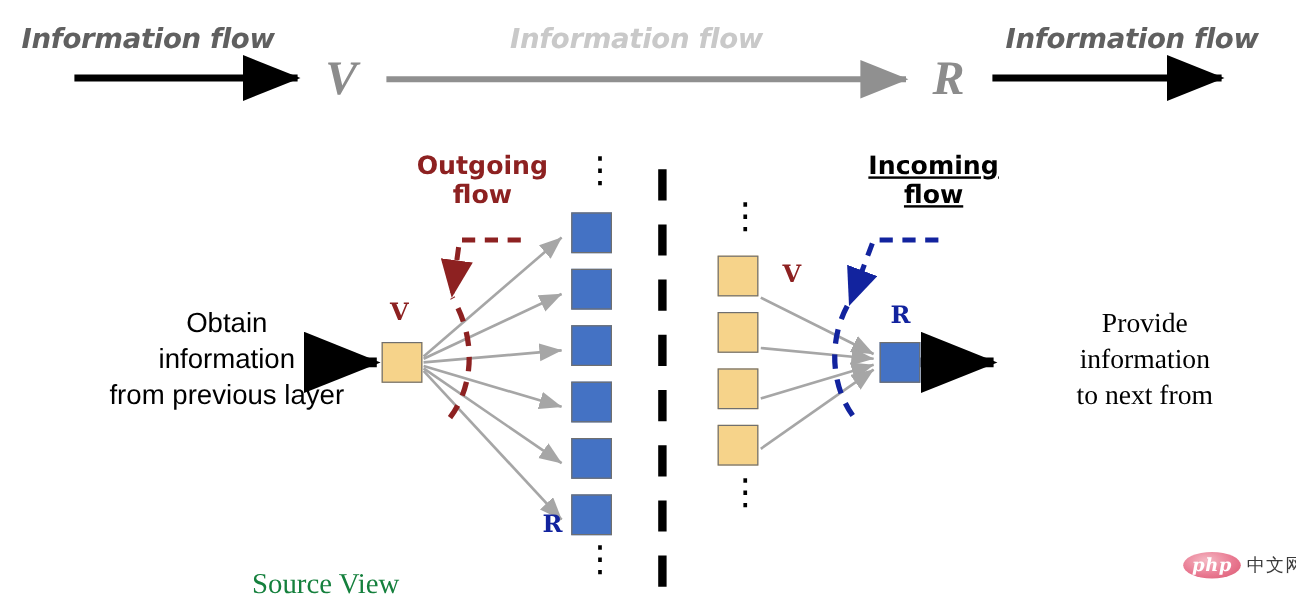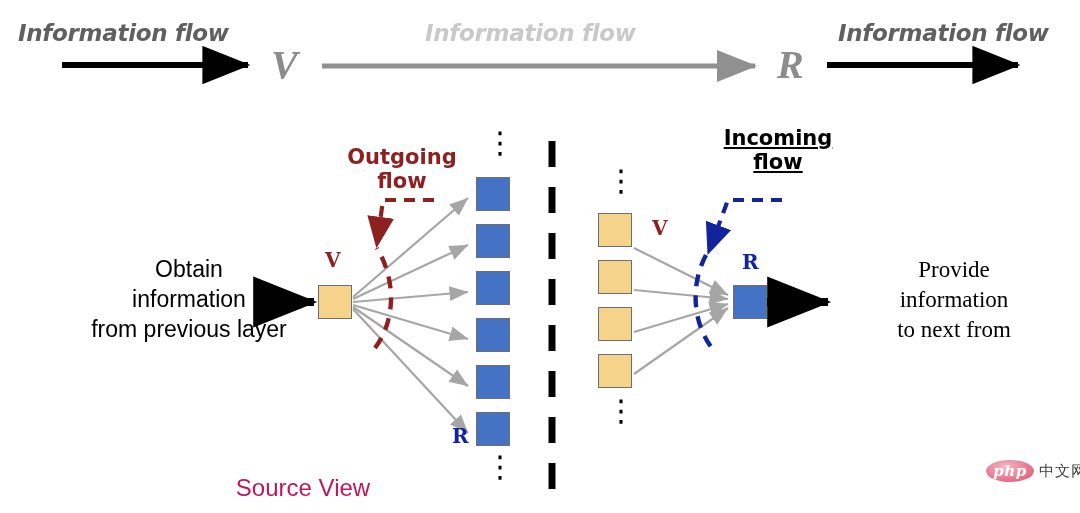--- a/index.html
+++ b/index.html
@@ -51,37 +51,36 @@
   
   .body-text {
     font-family: "Liberation Sans", sans-serif;
     font-size: 23px;
     color: #000000;
     line-height: 1.30;
     text-align: center;
     white-space: nowrap;
   }
   .view-caption {
-    font-family: Liberation Sans, sans-serif;
+    font-family: Liberation Serif, serif;
     font-size: 24px;
-    color: #be185d;
-    white-space: nowrap;
-    text-align: center;
+    color: #15803d;
+    white-space: nowrap;
   }
 
   
   .callout {
     font-family: "DejaVu Sans", sans-serif;
     font-weight: bold;
     font-size: 21px;
     line-height: 1.12;
     text-align: center;
     white-space: nowrap;
   }
-  .callout-out { color: #8d2121; margin-top: 19px; }
+  .callout-out { color: #8d2121; }
   .callout-in  { color: #000000; text-decoration: underline; }
 
   
   .tag {
     font-family: "DejaVu Serif", serif;
     font-weight: bold;
     font-size: 20px;
     line-height: 1;
     white-space: nowrap;
   }

